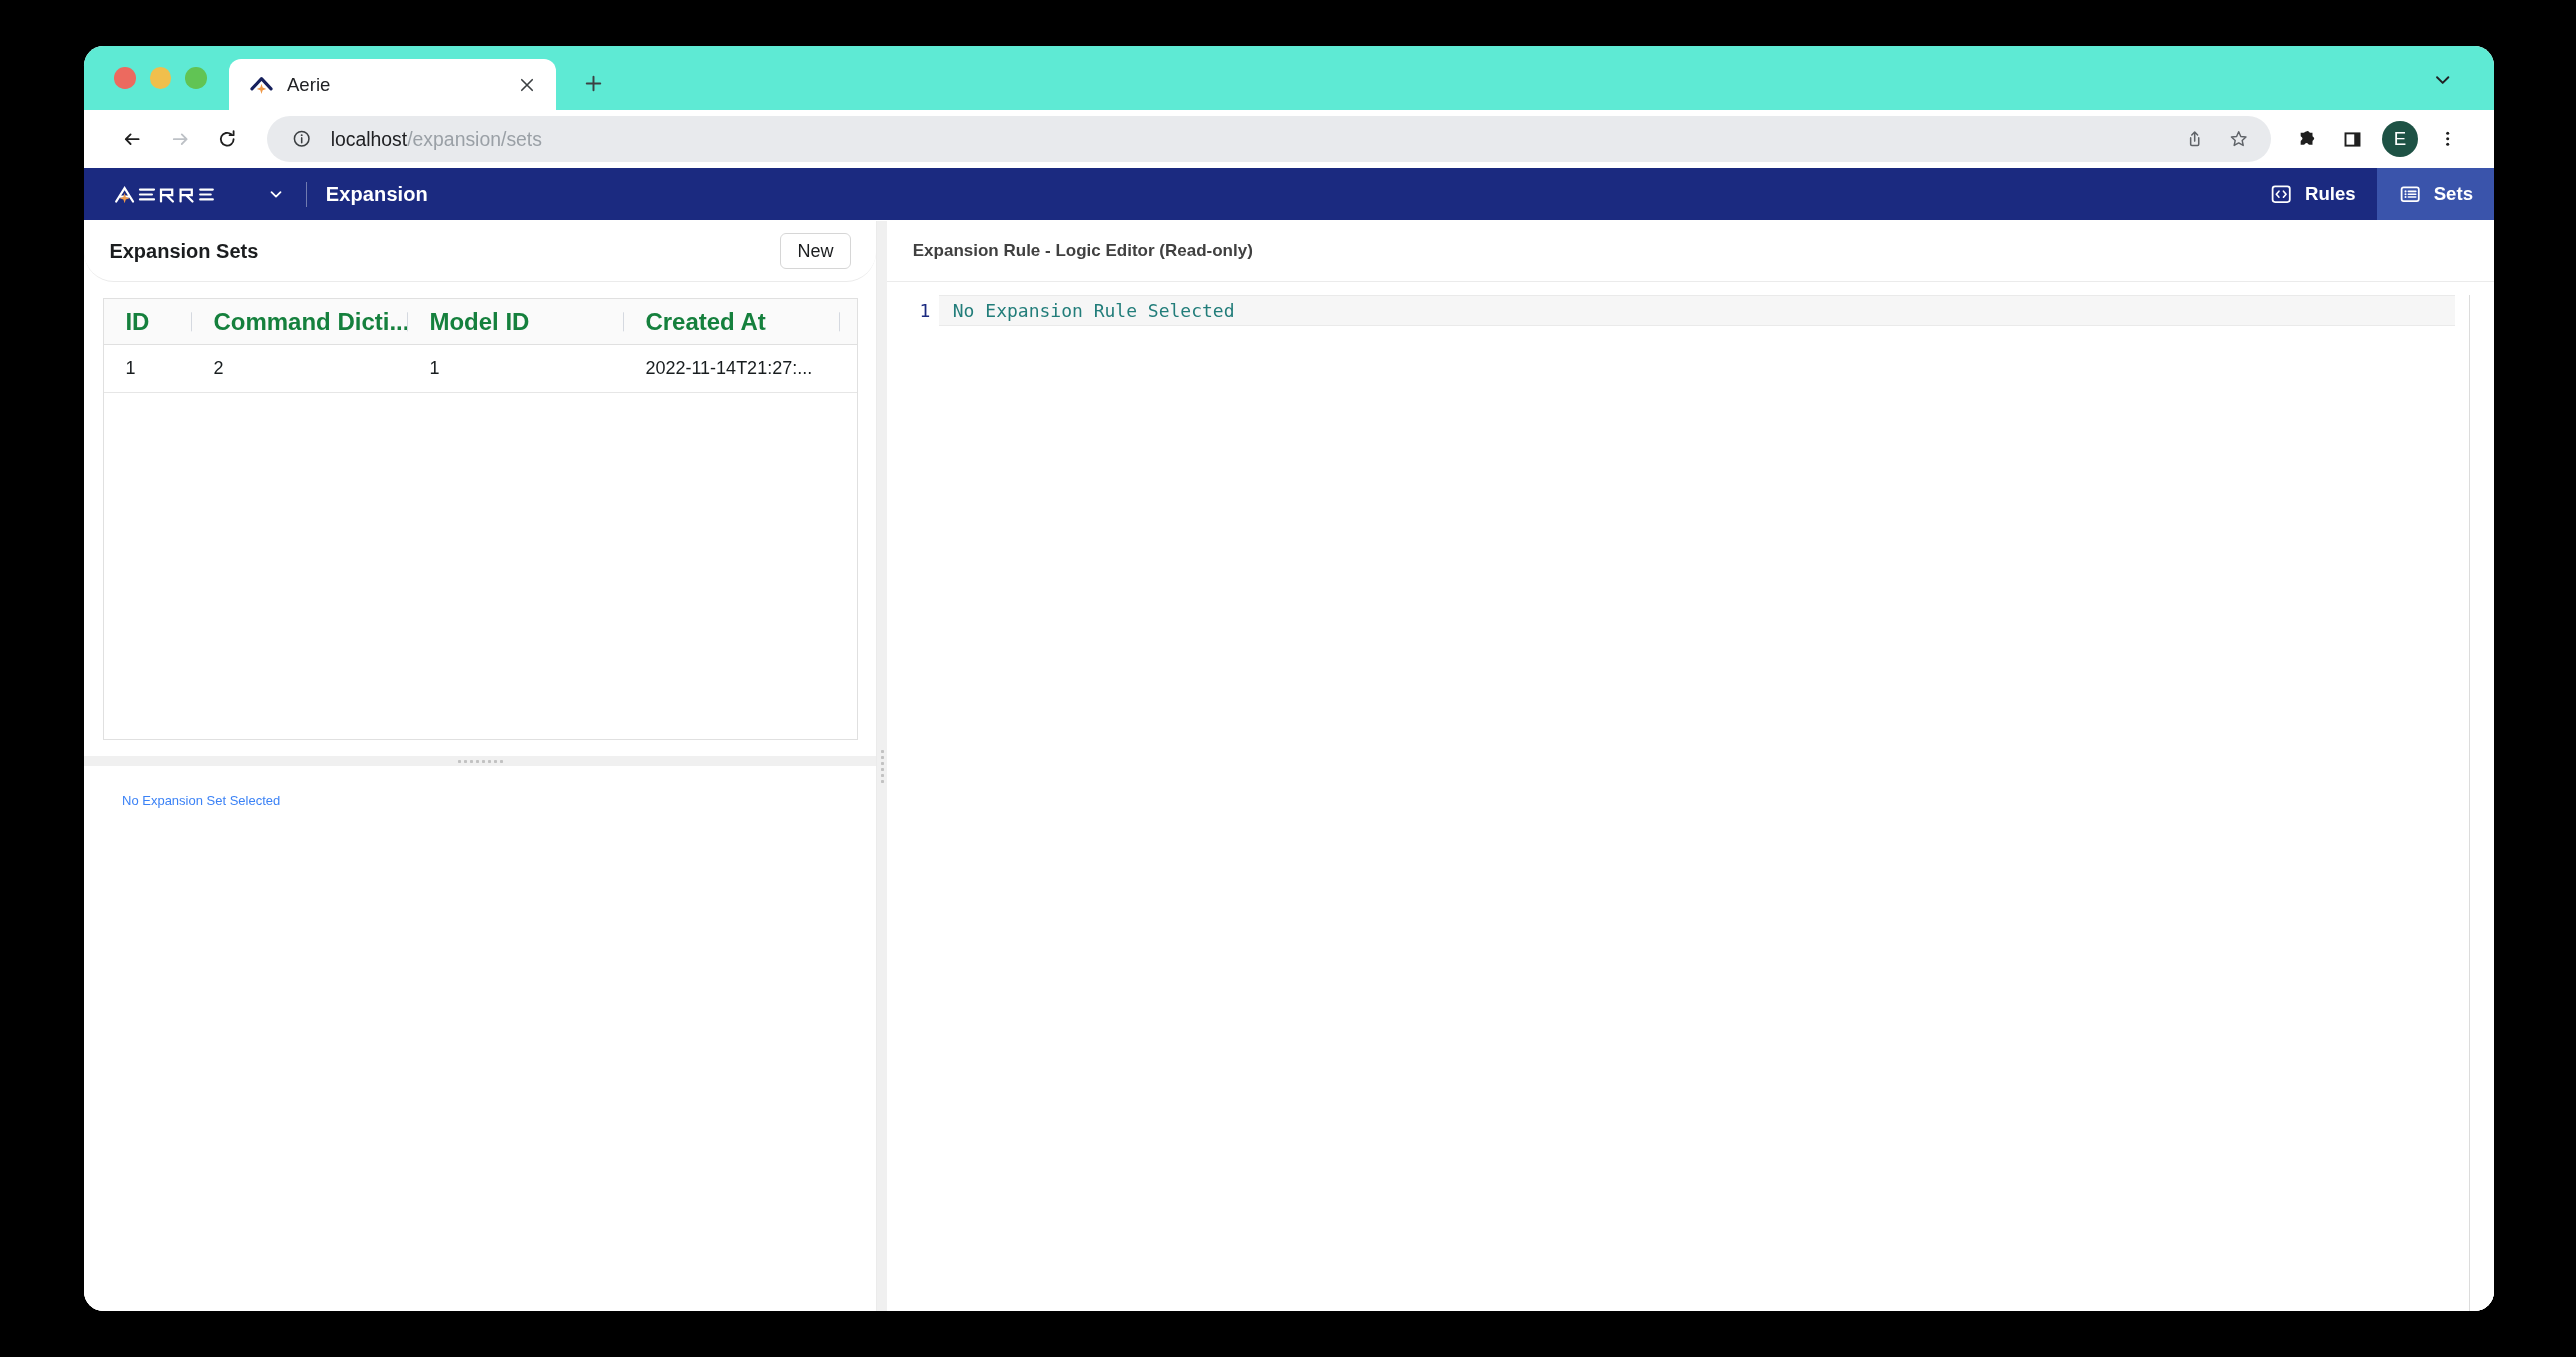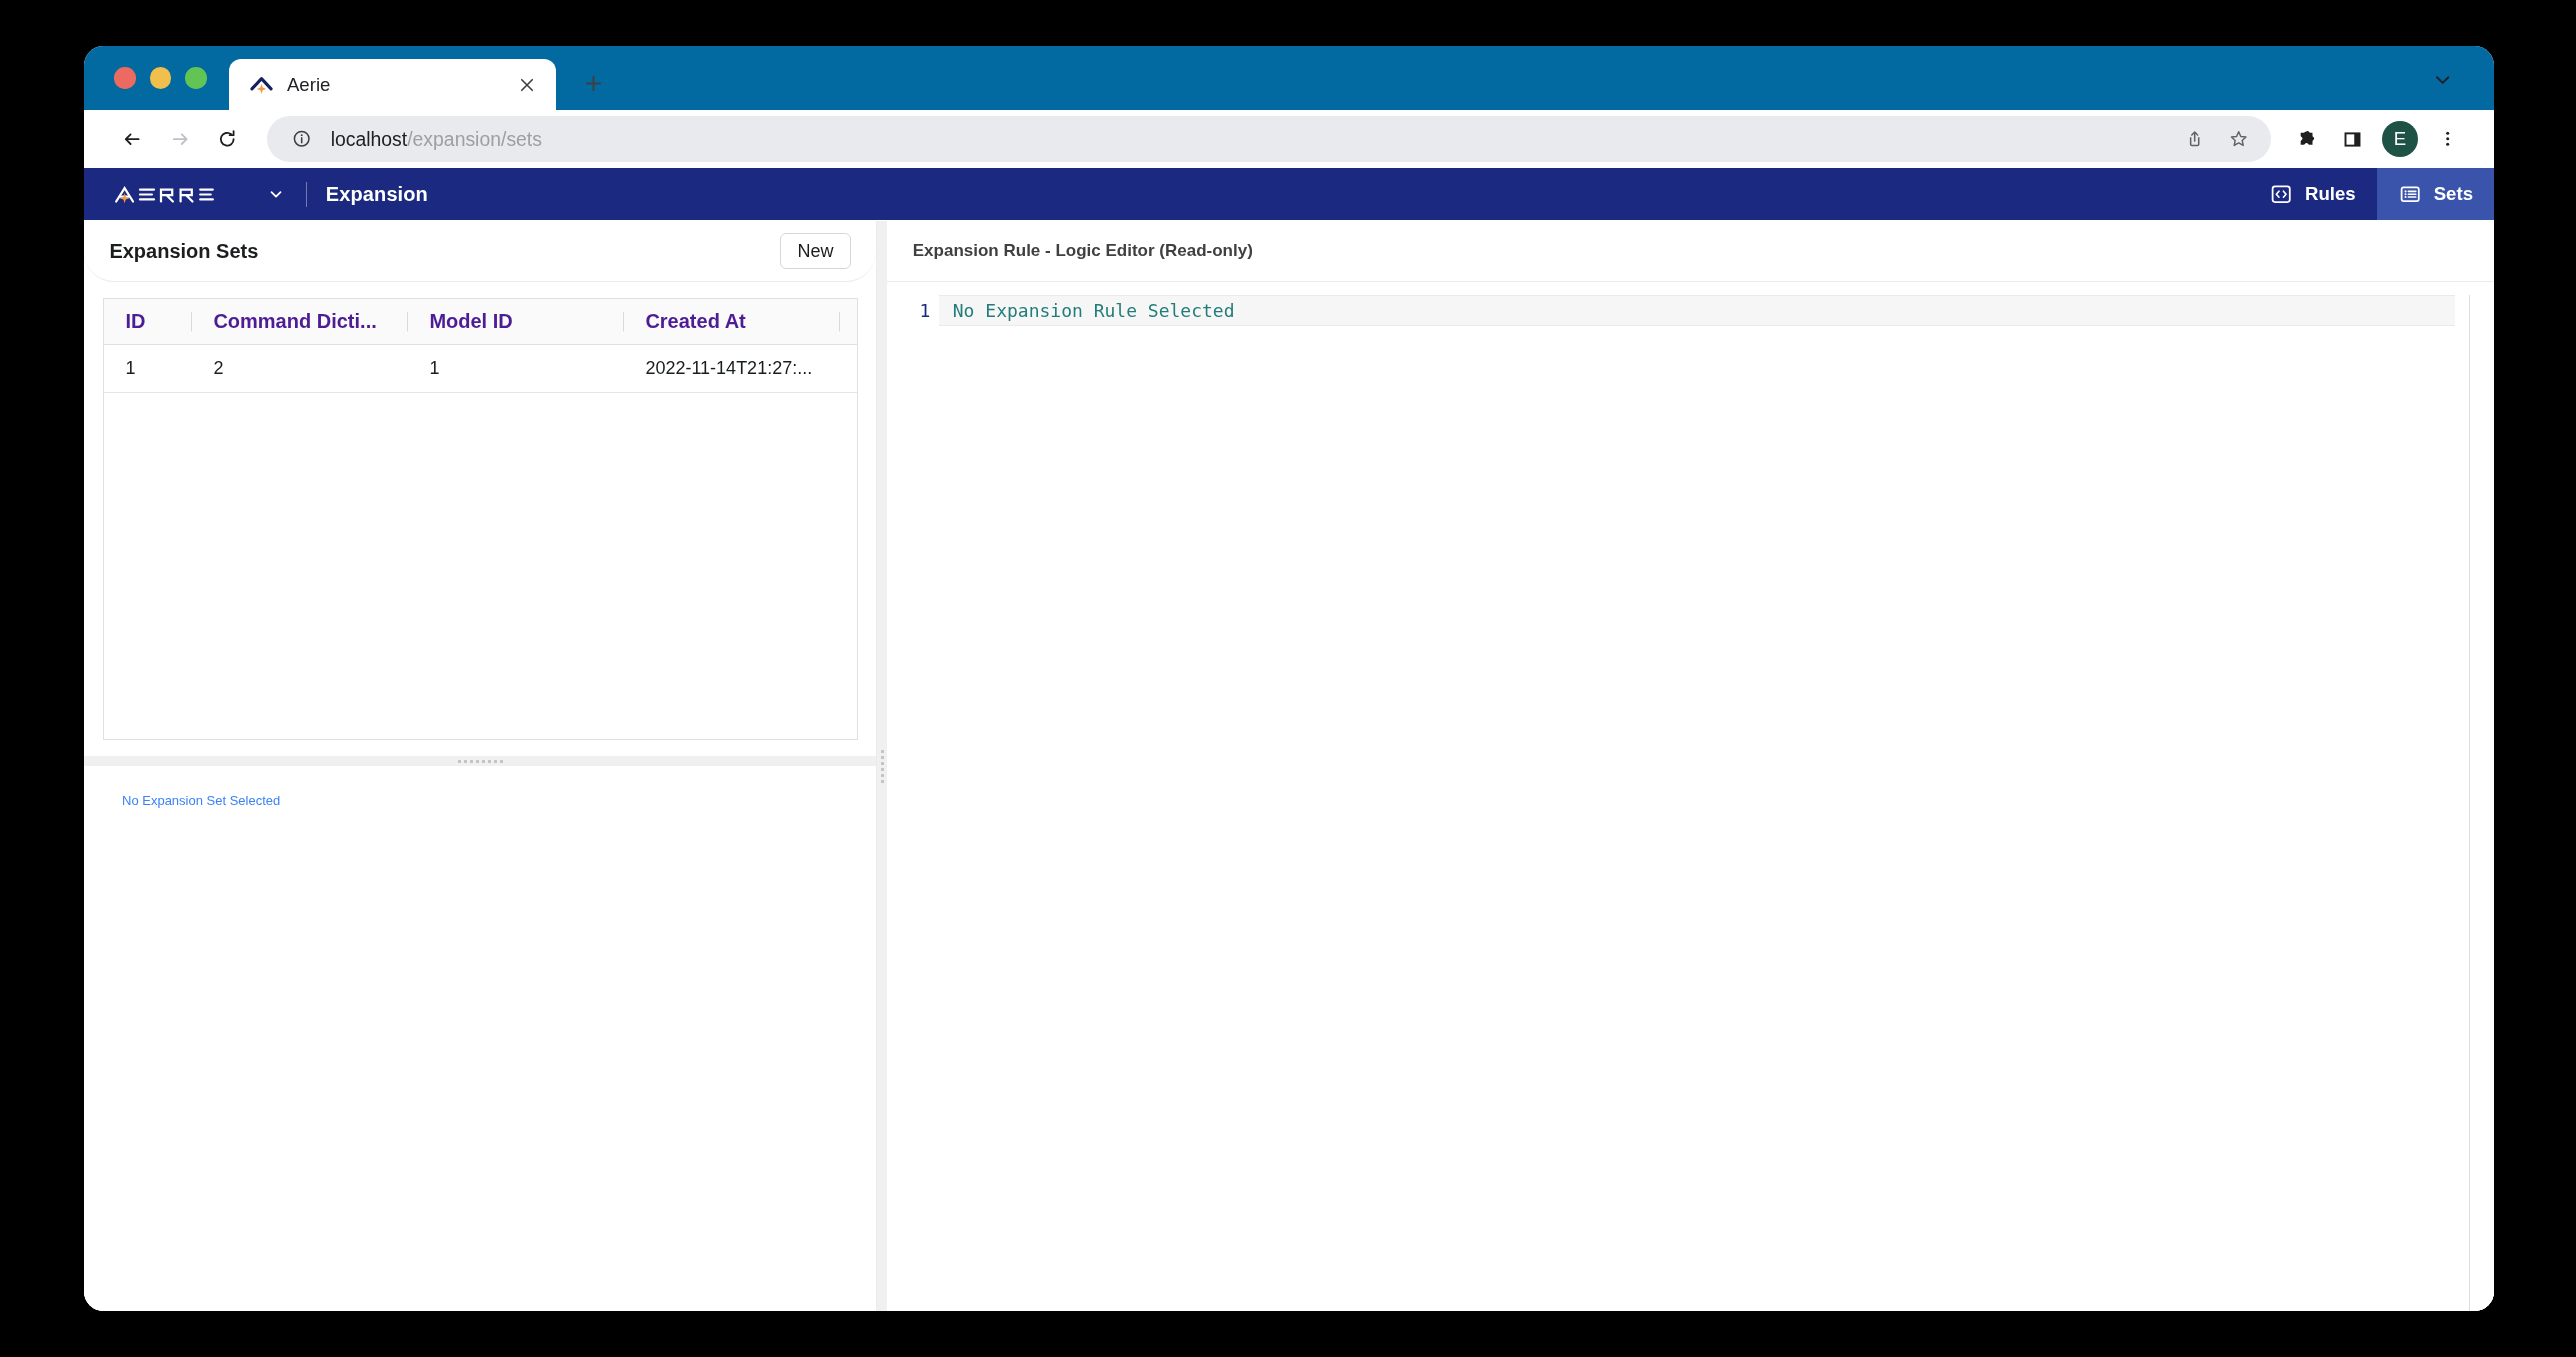--- a/index.html
+++ b/index.html
@@ -18,21 +18,21 @@
     background: #ffffff;
     border-radius: 19.4px;
     overflow: hidden;
     box-shadow: 0 7.5px 30px rgba(0,0,0,0.35);
   }
 
   
   .tabstrip {
     position: relative;
     height: 64px;
-    background: #0369a1;
+    background: #5eead4;
     display: flex;
     align-items: flex-end;
   }
   .traffic {
     display: flex; align-items: center; gap: 14px;
     padding: 0 0 21px 30px;
   }
   .dot { width: 21.6px; height: 21.6px; border-radius: 50%; }
   .dot.red { background: #ec6a5f; }
   .dot.yellow { background: #f0bf4c; }
@@ -213,21 +213,21 @@
     overflow: hidden;
   }
   .tbl-head {
     display: flex;
     height: 46px;
     background: #fafafa;
     border-bottom: 0.7px solid #e0e0e0;
     align-items: center;
   }
   .th {
-    font-size: 20px; color: #4c1d95; font-weight: 700;
+    font-size: 24px; color: #15803d; font-weight: 700;
     padding-left: 21px;
     height: 100%;
     display: flex; align-items: center;
     position: relative;
     white-space: nowrap; overflow: hidden;
   }
   .th::after {
     content: "";
     position: absolute; right: 0; top: 50%;
     transform: translateY(-50%);

